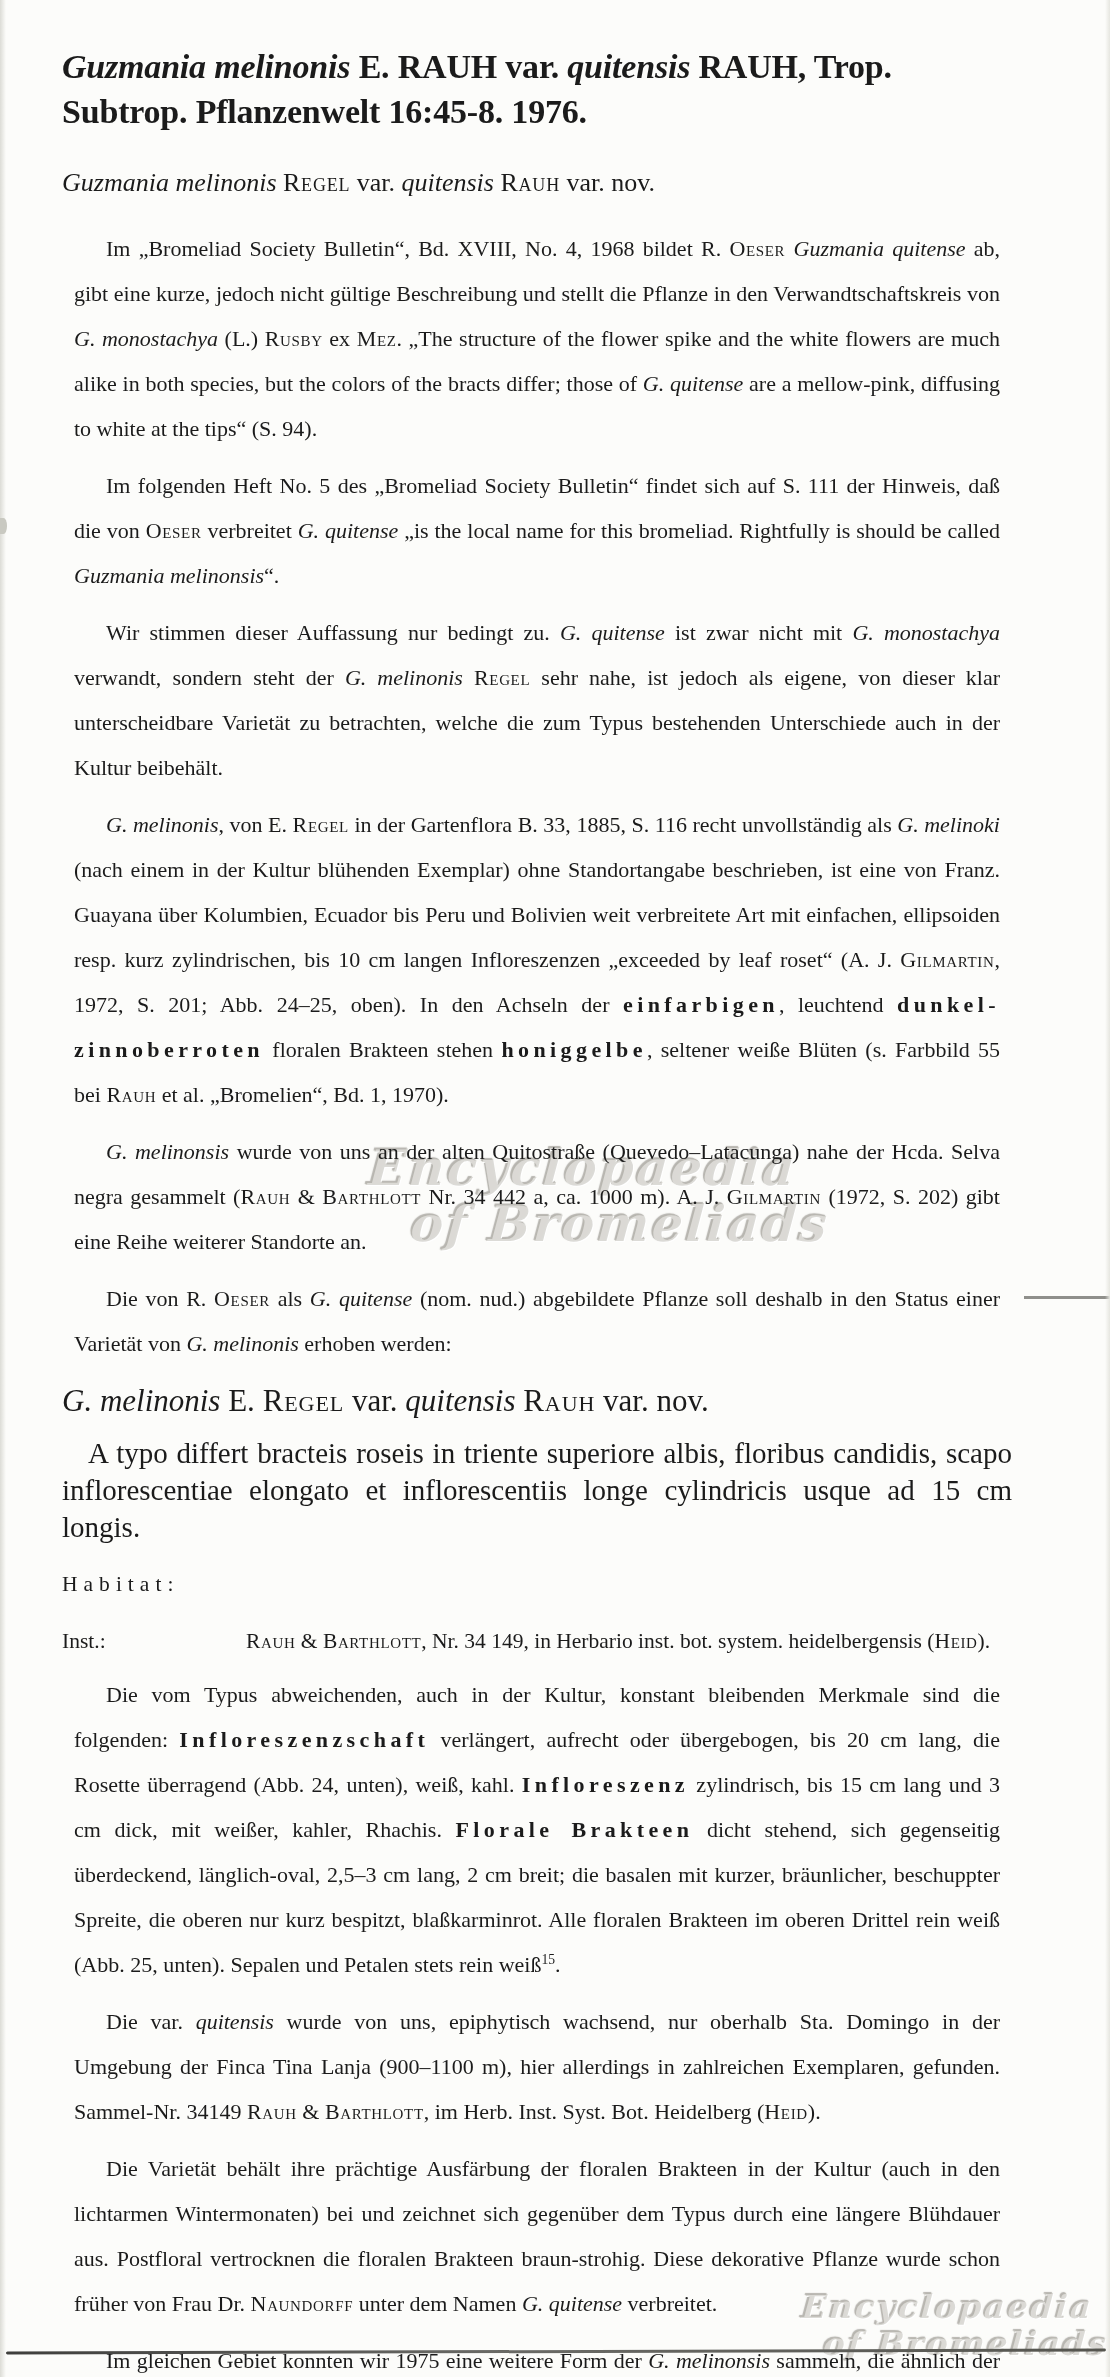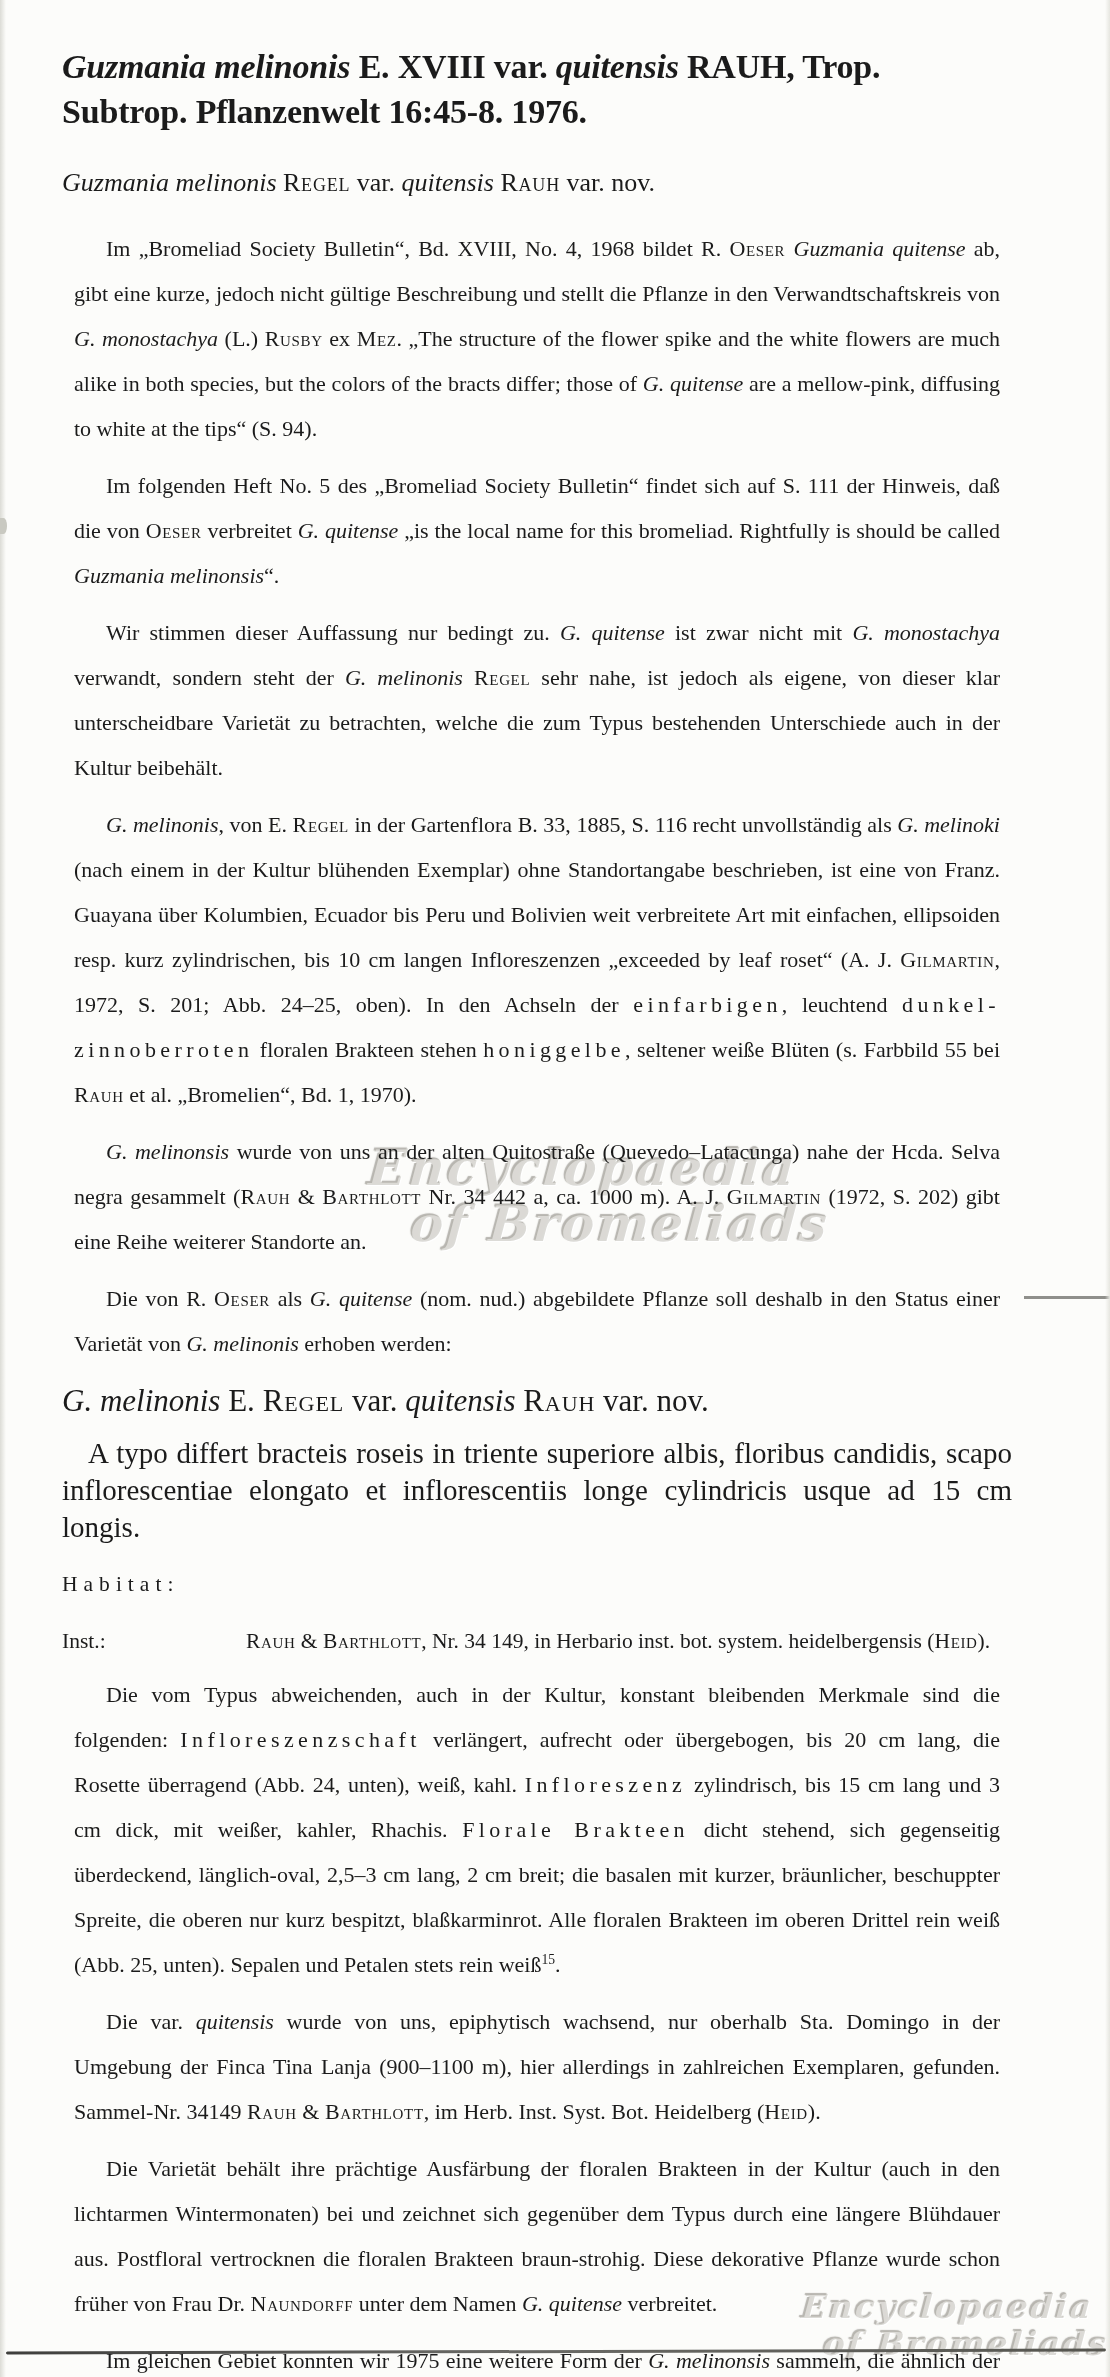--- a/index.html
+++ b/index.html
@@ -73,21 +73,21 @@
   .kv-label { flex: 0 0 184px; }
   .kv-label.spaced { letter-spacing: 0.28em; }
   .kv-value { flex: 1; text-align: justify; }
   .after-gap { margin-top: 14px; }
 
   
   .run-i  { font-style: italic; }
   .run-b  { font-weight: 700; }
   .run-bi { font-weight: 700; font-style: italic; }
   .run-sc { font-variant: small-caps; letter-spacing: 0.03em; }
-  .run-sp { letter-spacing: 0.20em; }
+  .run-sp { letter-spacing: 0.20em; font-weight: bold; }
   .run-sup { vertical-align: super; font-size: 0.62em; line-height: 0; }
 
   
   .watermark {
     position: absolute;
     z-index: 1;
     font-family: "DejaVu Serif", serif;
     font-style: italic;
     font-weight: 700;
     color: rgba(186,183,176,0.50);
@@ -136,21 +136,21 @@
     <div class="wm-line1">Encyclopaedia</div>
     <div class="wm-line2">of Bromeliads</div>
   </div>
 
   <div class="margin-tick"></div>
   <div class="scan-bottom-line"></div>
 
   <div class="content">
 
     <h1 class="doc-title">
-      <span class="title-line"><span class="run-bi">Guzmania melinonis</span><span class="run-b"> E. XVIII var. </span><span class="run-bi">quitensis</span><span class="run-b"> RAUH, Trop.</span></span><br>
+      <span class="title-line"><span class="run-bi">Guzmania melinonis</span><span class="run-b"> E. RAUH var. </span><span class="run-bi">quitensis</span><span class="run-b"> RAUH, Trop.</span></span><br>
       <span class="title-line"><span class="run-b">Subtrop. Pflanzenwelt 16:45-8. 1976.</span></span>
     </h1>
 
     <div class="subtitle"><span class="run-i">Guzmania melinonis</span><span> </span><span class="run-sc">Regel</span><span> var. </span><span class="run-i">quitensis</span><span> </span><span class="run-sc">Rauh</span><span> var. nov.</span></div>
 
     <p class="body"><span>Im „Bromeliad Society Bulletin“, Bd. XVIII, No. 4, 1968 bildet R. </span><span class="run-sc">Oeser</span><span> </span><span class="run-i">Guzmania quitense</span><span> ab, gibt eine kurze, jedoch nicht gültige Beschreibung und stellt die Pflanze in den Verwandtschaftskreis von </span><span class="run-i">G. monostachya</span><span> (L.) </span><span class="run-sc">Rusby</span><span> ex </span><span class="run-sc">Mez</span><span>. „The structure of the flower spike and the white flowers are much alike in both species, but the colors of the bracts differ; those of </span><span class="run-i">G. quitense</span><span> are a mellow-pink, diffusing to white at the tips“ (S. 94).</span></p>
     <p class="body"><span>Im folgenden Heft No. 5 des „Bromeliad Society Bulletin“ findet sich auf S. 111 der Hinweis, daß die von </span><span class="run-sc">Oeser</span><span> verbreitet </span><span class="run-i">G. quitense</span><span> „is the local name for this bromeliad. Rightfully is should be called </span><span class="run-i">Guzmania melinonsis</span><span>“.</span></p>
     <p class="body"><span>Wir stimmen dieser Auffassung nur bedingt zu. </span><span class="run-i">G. quitense</span><span> ist zwar nicht mit </span><span class="run-i">G. monostachya</span><span> verwandt, sondern steht der </span><span class="run-i">G. melinonis</span><span> </span><span class="run-sc">Regel</span><span> sehr nahe, ist jedoch als eigene, von dieser klar unterscheidbare Varietät zu betrachten, welche die zum Typus bestehenden Unterschiede auch in der Kultur beibehält.</span></p>
     <p class="body"><span class="run-i">G. melinonis</span><span>, von E. </span><span class="run-sc">Regel</span><span> in der Gartenflora B. 33, 1885, S. 116 recht unvollständig als </span><span class="run-i">G. melinoki</span><span> (nach einem in der Kultur blühenden Exemplar) ohne Standortangabe beschrieben, ist eine von Franz. Guayana über Kolumbien, Ecuador bis Peru und Bolivien weit verbreitete Art mit einfachen, ellipsoiden resp. kurz zylindrischen, bis 10 cm langen Infloreszenzen „exceeded by leaf roset“ (A. J. </span><span class="run-sc">Gilmartin</span><span>, 1972, S. 201; Abb. 24–25, oben). In den Achseln der </span><span class="run-sp">einfarbigen</span><span>, leuchtend </span><span class="run-sp">dunkel-zinnoberroten</span><span> floralen Brakteen stehen </span><span class="run-sp">honiggelbe</span><span>, seltener weiße Blüten (s. Farbbild 55 bei </span><span class="run-sc">Rauh</span><span> et al. „Bromelien“, Bd. 1, 1970).</span></p>
     <p class="body"><span class="run-i">G. melinonsis</span><span> wurde von uns an der alten Quitostraße (Quevedo–Latacunga) nahe der Hcda. Selva negra gesammelt (</span><span class="run-sc">Rauh</span><span> &amp; </span><span class="run-sc">Barthlott</span><span> Nr. 34 442 a, ca. 1000 m). A. J. </span><span class="run-sc">Gilmartin</span><span> (1972, S. 202) gibt eine Reihe weiterer Standorte an.</span></p>

